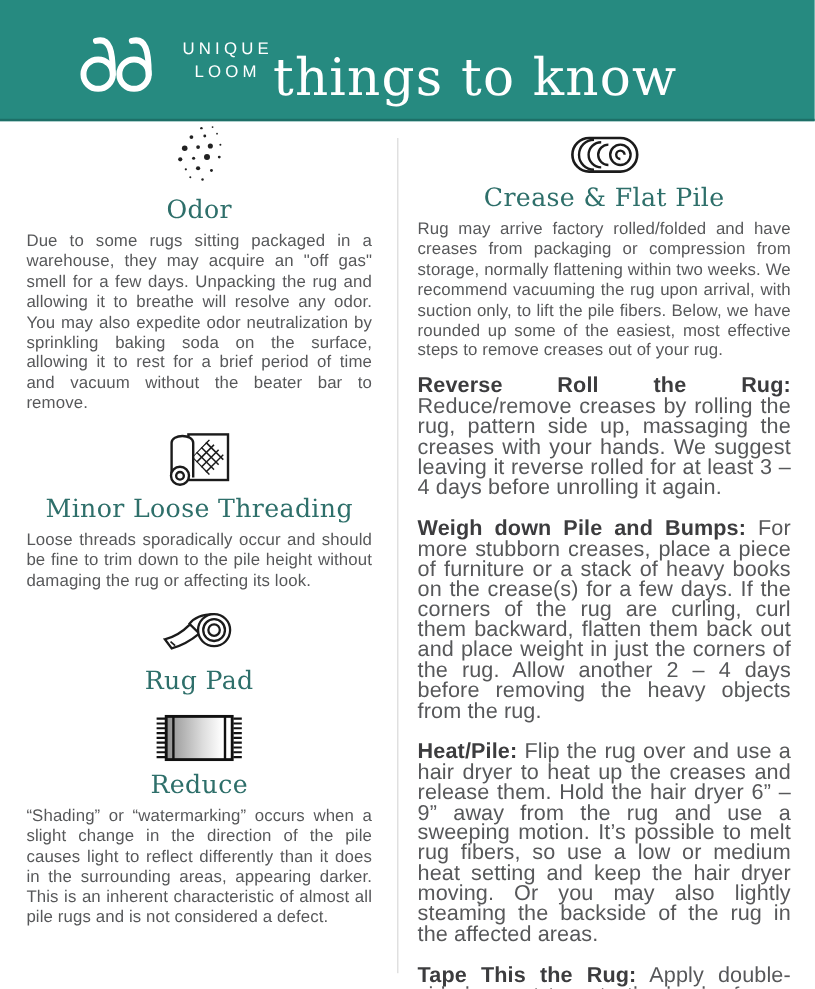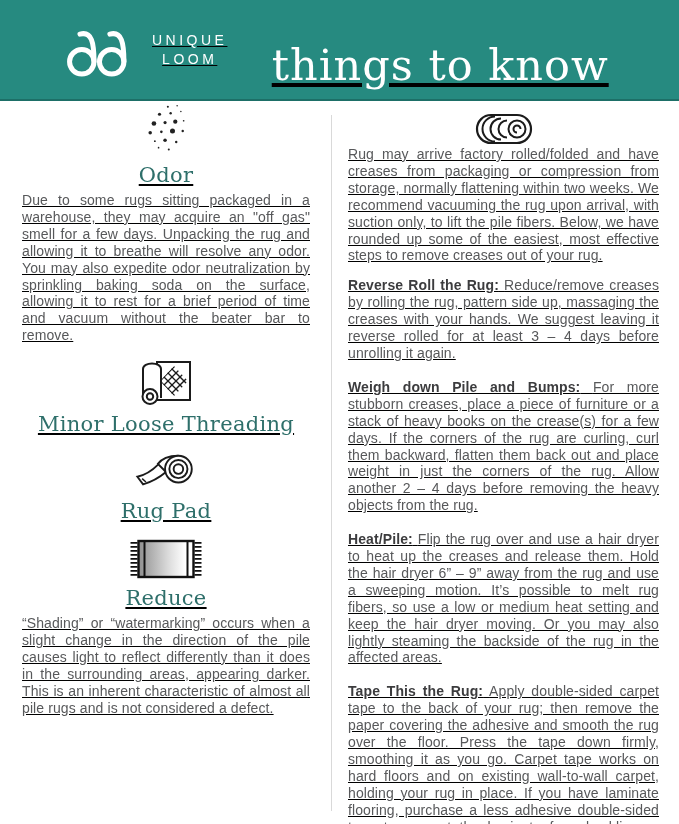--- a/index.html
+++ b/index.html
@@ -2,21 +2,21 @@
 <html><head>
 <meta charset="utf-8">
 <style>
   html, body { margin: 0; padding: 0; }
   body {
     width: 679px; height: 824px;
     background: #ffffff;
     font-family: "Liberation Sans", sans-serif;
     overflow: hidden;
   }
-  .page { width: 679px; height: 824px; position: relative; text-decoration: underline; }
+  .page { width: 679px; height: 824px; position: relative; }
 
   
   .header {
     height: 101px;
     background: #268a80;
     border-bottom: 2px solid #1d6f67;
     display: flex;
     align-items: center;
     padding: 0 0 0 56px;
     box-sizing: border-box;
@@ -27,21 +27,21 @@
     margin-left: 10px;
     color: #ffffff;
     font-size: 14px;
     letter-spacing: 3.5px;
     line-height: 1.3;
     text-align: center;
     font-weight: 400;
   }
   .header-title {
     flex: 1;
-    text-align: center;
+    text-align: left;
     padding-right: 26px;
     color: #ffffff;
     font-family: "DejaVu Serif", serif;
     font-size: 43px;
     letter-spacing: 1px;
     font-weight: 500;
     margin-top: 31px;
   }
 
   
@@ -78,21 +78,21 @@
   .section-body {
     text-align: justify;
     font-size: 14px;
     line-height: 16.9px;
     letter-spacing: 0.1px;
     color: #57585a;
     margin: 0;
   }
   .tip {
     text-align: justify;
-    font-size: 14px;
+    font-size: 18px;
     line-height: 16.9px;
     letter-spacing: 0.1px;
     color: #57585a;
     margin: 0 0 17px 0;
   }
   .tip-label { color: #3c3c3e; font-weight: 700; }
 
   .icon { stroke: #1b1b1b; fill: none; stroke-width: 2; }
 </style>
 </head>
@@ -171,20 +171,21 @@
                 <path d="M28,34 L48,14"></path>
                 <path d="M32,38 L52,18"></path>
                 <path d="M36,42 L56,22"></path>
             </g>
             <path d="M5,41 V12 C5,4.5 23,4.5 23,12 V41" fill="#ffffff"></path>
             <circle cx="12" cy="39.5" r="7.5" fill="#ffffff"></circle>
             <circle cx="12" cy="39.5" r="3.2" fill="#ffffff"></circle>
           </svg>
         </div>
         <div class="section-title">Minor Loose Threading</div>
+        <p class="section-body">Loose threads sporadically occur and should be fine to trim down to the pile height without damaging the rug or affecting its look.</p>
       </div>
 
       <div class="section">
         <div class="icon-wrap" style="margin-top:14px;">
           <svg width="66" height="42" viewBox="0 0 66 44" class="icon">
             <path d="M25,15 C19,21 12,26 3,28 L9,36 C19,33 27,28 33,23 Z" fill="#ffffff"></path>
             <path d="M8,30 L12,33.5" stroke-width="1.5"></path>
             <path d="M46,6 C36,6 28,9.5 24,15"></path>
             <circle cx="46" cy="20" r="14" fill="#ffffff"></circle>
             <circle cx="46" cy="20" r="9.5" fill="#ffffff"></circle>
@@ -225,20 +226,21 @@
         <div class="icon-wrap" style="margin-top:11px;">
           <svg width="60" height="34" viewBox="0 0 60 34" class="icon">
             <path d="M17,3 H43 A14,14 0 0 1 43,31 H17 A14,14 0 0 1 17,3 Z" fill="#ffffff" stroke-width="2.2"></path>
             <path d="M21,4.5 A12.5,12.5 0 0 0 21,29.5"></path>
             <path d="M27,6.5 A10.5,10.5 0 0 0 27,27.5"></path>
             <path d="M33,8.5 A8.5,8.5 0 0 0 33,25.5"></path>
             <circle cx="43" cy="17" r="8.5"></circle>
             <path d="M46.5,17 a3.5,3.5 0 1 0 -3.5,3.5"></path>
           </svg>
         </div>
+        <div class="section-title">Crease &amp; Flat Pile</div>
         <p class="section-body">Rug may arrive factory rolled/folded and have creases from packaging or compression from storage, normally flattening within two weeks. We recommend vacuuming the rug upon arrival, with suction only, to lift the pile fibers. Below, we have rounded up some of the easiest, most effective steps to remove creases out of your rug.</p>
       </div>
 
       <p class="tip">
         <b class="tip-label">Reverse Roll the Rug:</b>
         <span>Reduce/remove creases by rolling the rug, pattern side up, massaging the creases with your hands. We suggest leaving it reverse rolled for at least 3 – 4 days before unrolling it again.</span>
       </p>
 
       <p class="tip">
         <b class="tip-label">Weigh down Pile and Bumps:</b>

